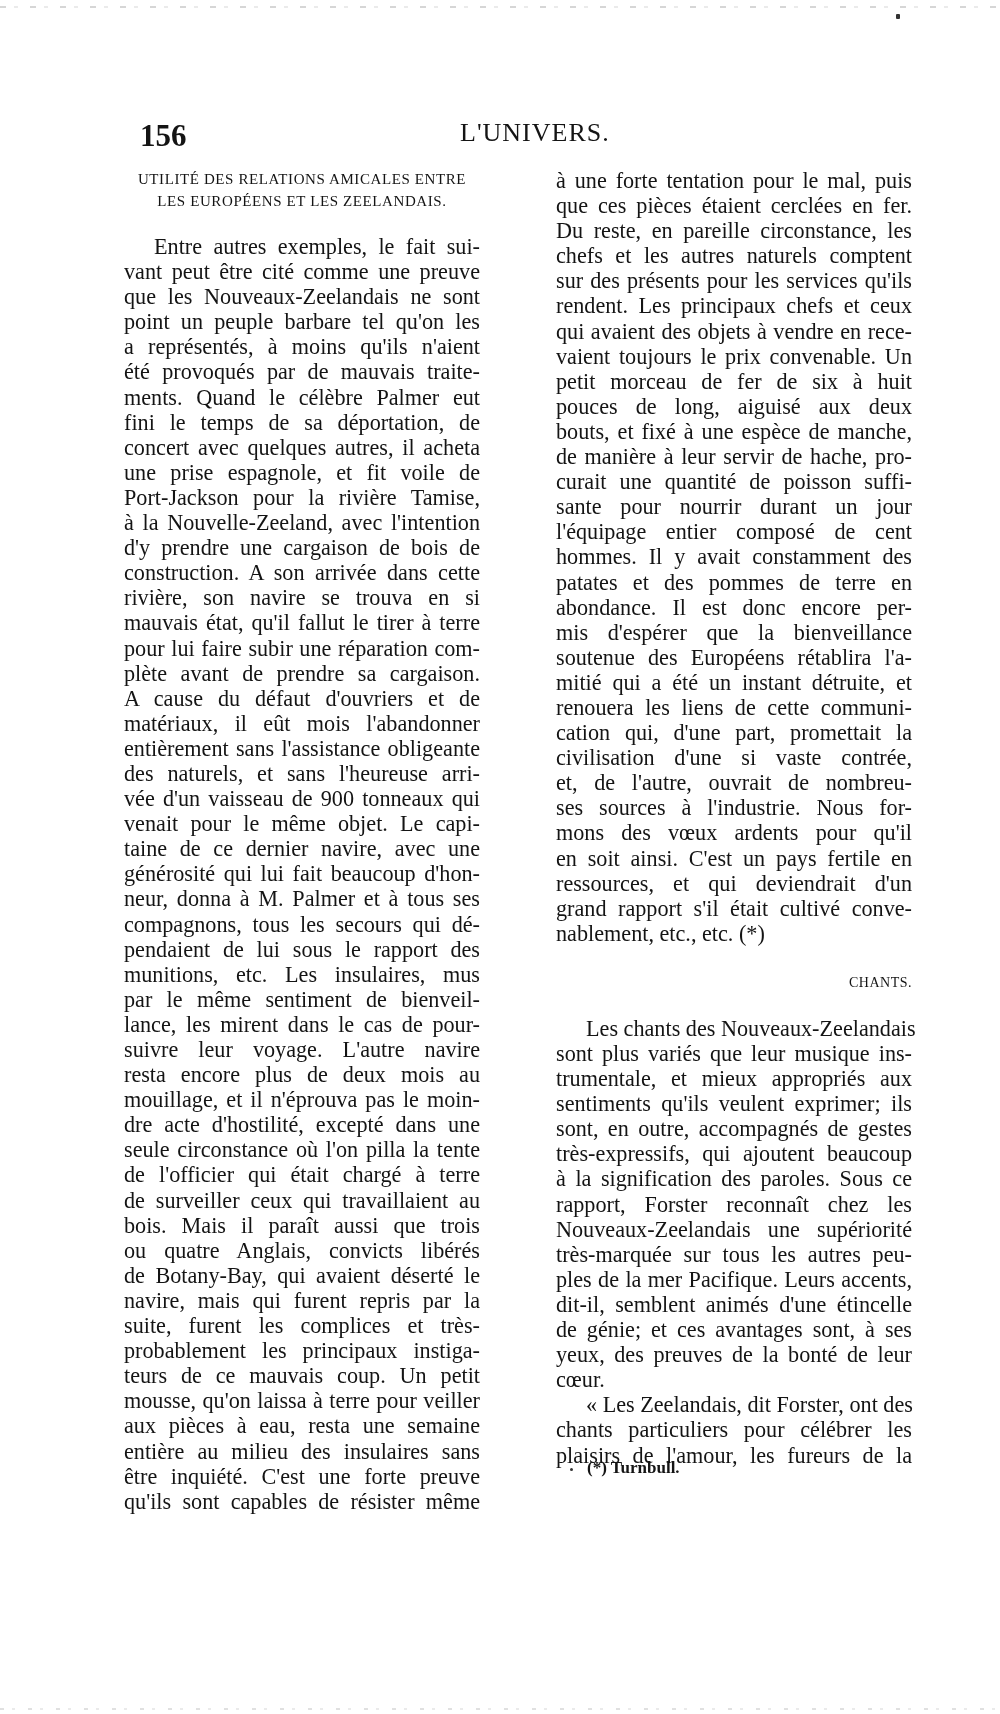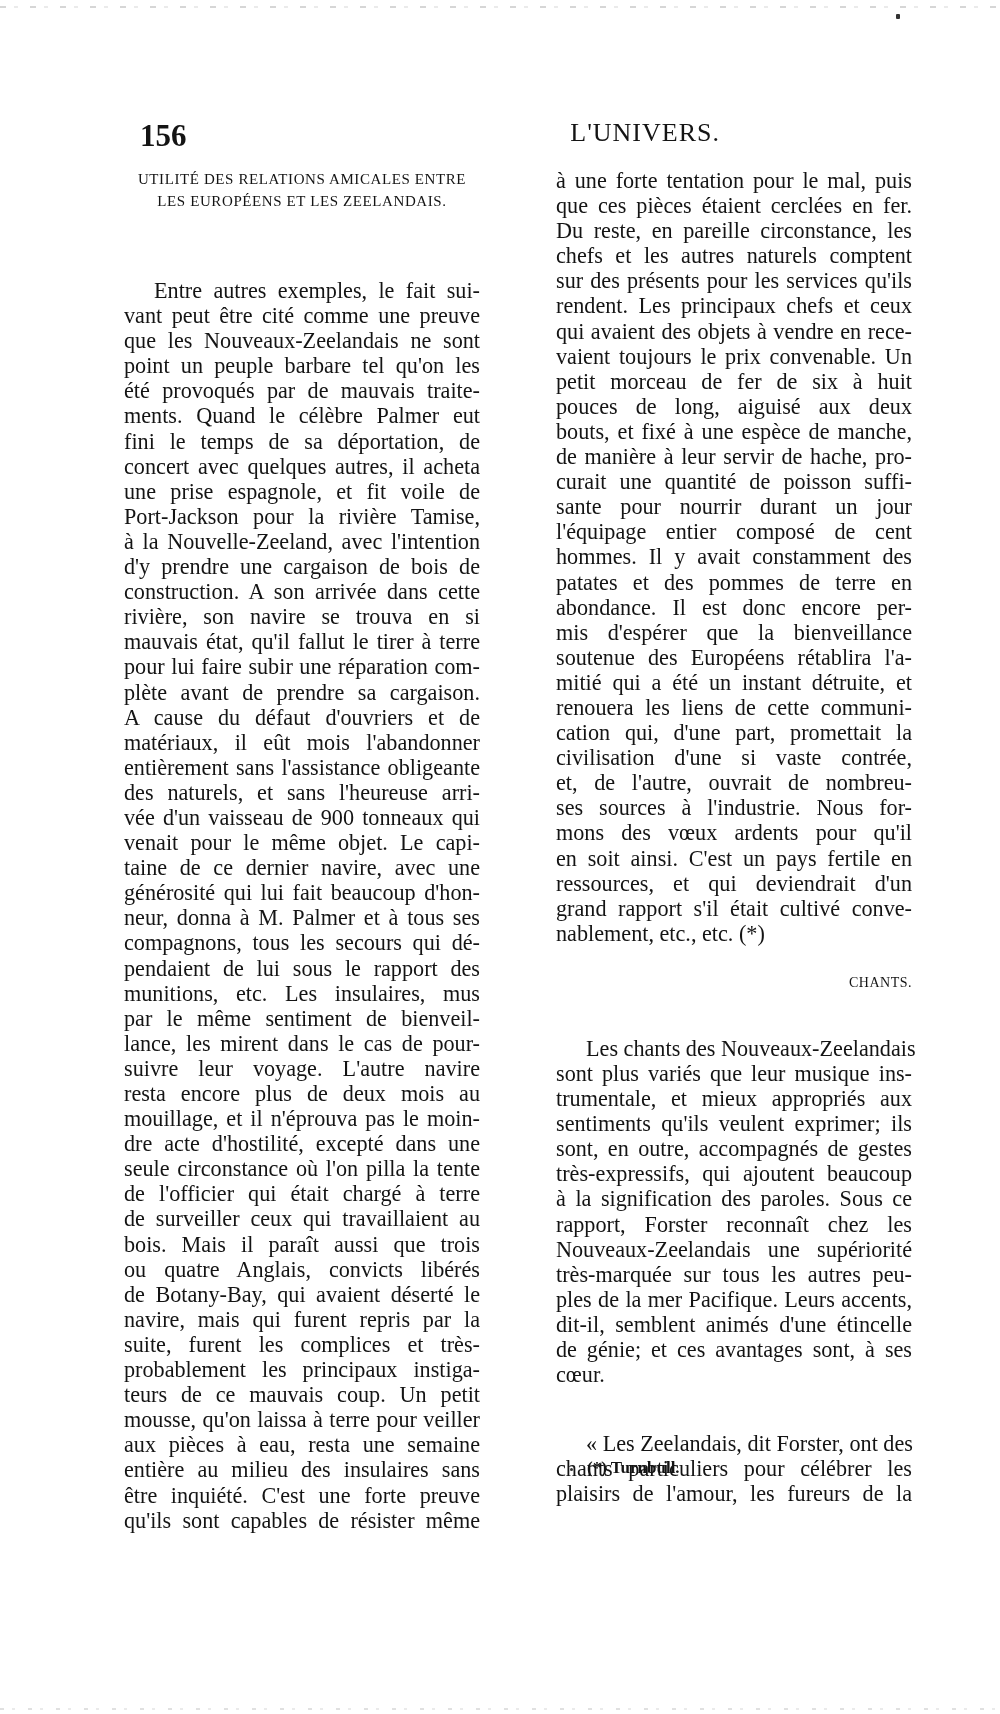--- a/index.html
+++ b/index.html
@@ -21,35 +21,35 @@
     .specks { position: absolute; width: 4px; height: 5px; background: #333; border-radius: 1px; }
 
     .header {
       position: absolute; left: 140px; top: 118px; width: 730px; height: 36px;
     }
     .page-number {
       position: absolute; left: 0; top: 0;
       font-family: "Liberation Serif", serif; font-weight: bold; font-size: 31px;
     }
     .running-title {
-      position: absolute; left: 320px; top: 0; width: 260px; text-align: right;
+      position: absolute; left: 320px; top: 0; width: 260px; text-align: left;
       font-family: "Liberation Serif", serif; font-size: 26px; letter-spacing: 1px;
     }
 
     .col {
       position: absolute; top: 168px;
       font-family: "Liberation Serif", serif;
       font-size: 22.2px; line-height: 25.1px;
     }
     .col-left { left: 124px; width: 356px; }
     .col-right { left: 556px; width: 356px; }
 
     .line { display: block; white-space: nowrap; text-align: justify; text-align-last: justify; }
     .line.last { text-align-last: left; }
-    .line.indent { padding-left: 30px; margin-top: 44px; }
+    .line.indent { padding-left: 30px; }
 
     .heading {
       font-family: "Liberation Serif", serif; font-size: 15px; line-height: 22px;
       text-align: center; letter-spacing: 0.6px; font-weight: normal;
     }
     .heading .line { text-align: left; text-align-last: center; }
     .heading-gap { height: 22px; }
 
     .chants-heading {
       display: block; text-align: right; font-size: 14px; letter-spacing: 0.5px;
@@ -77,20 +77,21 @@
   <div class="heading">
     <span class="line">UTILITÉ DES RELATIONS AMICALES ENTRE</span>
     <span class="line">LES EUROPÉENS ET LES ZEELANDAIS.</span>
   </div>
   <div class="heading-gap"></div>
   <div id="left-body">
       <span class="line indent">Entre autres exemples, le fait sui-</span>
       <span class="line">vant peut être cité comme une preuve</span>
       <span class="line">que les Nouveaux-Zeelandais ne sont</span>
       <span class="line">point un peuple barbare tel qu'on les</span>
+      <span class="line">a représentés, à moins qu'ils n'aient</span>
       <span class="line">été provoqués par de mauvais traite-</span>
       <span class="line">ments. Quand le célèbre Palmer eut</span>
       <span class="line">fini le temps de sa déportation, de</span>
       <span class="line">concert avec quelques autres, il acheta</span>
       <span class="line">une prise espagnole, et fit voile de</span>
       <span class="line">Port-Jackson pour la rivière Tamise,</span>
       <span class="line">à la Nouvelle-Zeeland, avec l'intention</span>
       <span class="line">d'y prendre une cargaison de bois de</span>
       <span class="line">construction. A son arrivée dans cette</span>
       <span class="line">rivière, son navire se trouva en si</span>
@@ -175,20 +176,21 @@
       <span class="line">sentiments qu'ils veulent exprimer; ils</span>
       <span class="line">sont, en outre, accompagnés de gestes</span>
       <span class="line">très-expressifs, qui ajoutent beaucoup</span>
       <span class="line">à la signification des paroles. Sous ce</span>
       <span class="line">rapport, Forster reconnaît chez les</span>
       <span class="line">Nouveaux-Zeelandais une supériorité</span>
       <span class="line">très-marquée sur tous les autres peu-</span>
       <span class="line">ples de la mer Pacifique. Leurs accents,</span>
       <span class="line">dit-il, semblent animés d'une étincelle</span>
       <span class="line">de génie; et ces avantages sont, à ses</span>
+      <span class="line">yeux, des preuves de la bonté de leur</span>
       <span class="line last">cœur.</span>
     </div>
   <div id="right-body-3">
       <span class="line indent">« Les Zeelandais, dit Forster, ont des</span>
       <span class="line">chants particuliers pour célébrer les</span>
       <span class="line">plaisirs de l'amour, les fureurs de la</span>
     </div>
 </div>
 
 <div class="footnote">

